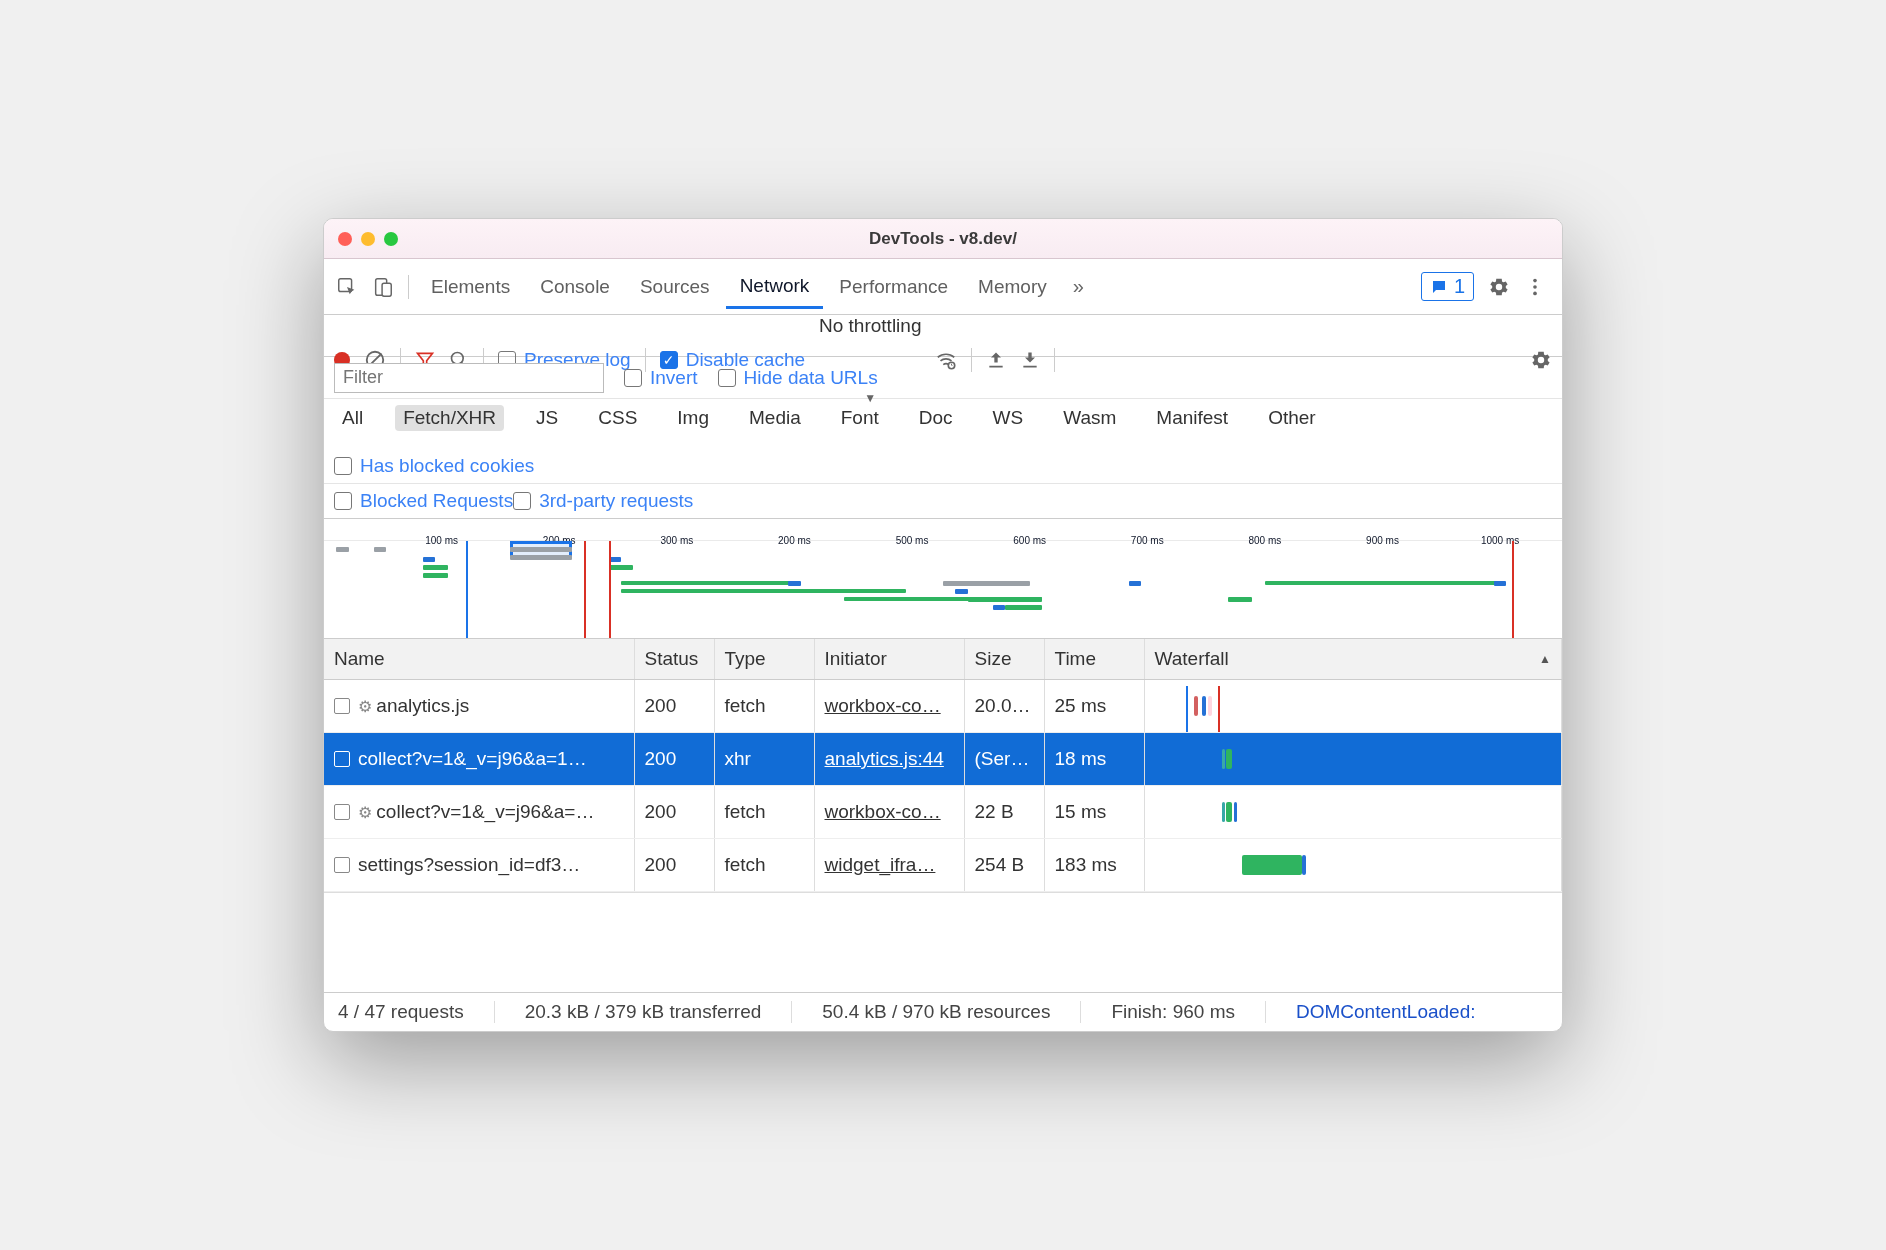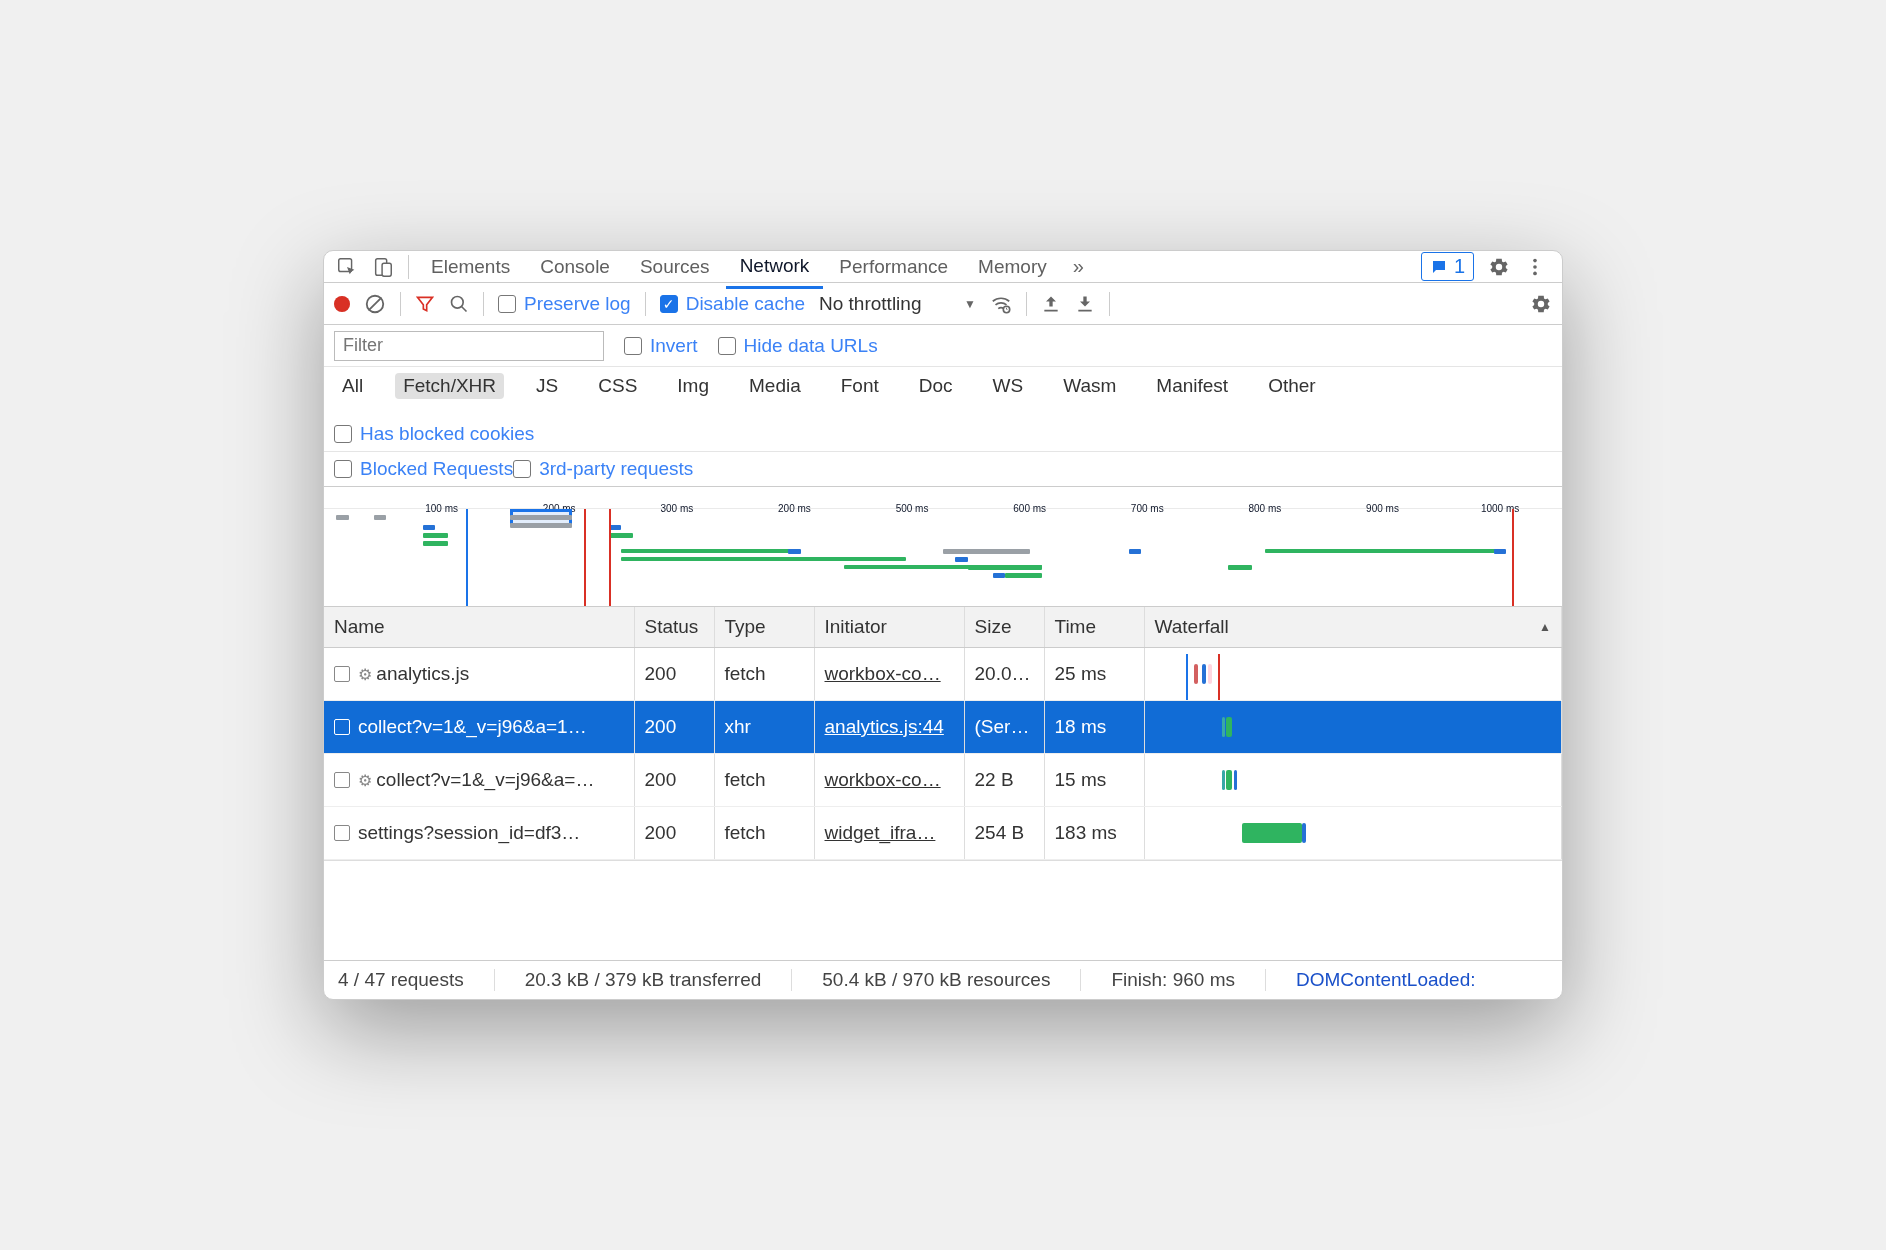--- a/index.html
+++ b/index.html
@@ -29,42 +29,42 @@
   padding: 0 14px;
   border-bottom: 1px solid #d8c6cf;
   position: relative;
 }
 .traffic { display:flex; gap:9px; }
 .dot { width:14px;height:14px;border-radius:50%; }
 .d-r{background:#ff5f57;} .d-y{background:#febc2e;} .d-g{background:#28c840;}
 .titlebar-title { position:absolute; left:0; right:0; text-align:center; font-weight:600; font-size:17px; color:#3a3a3a; pointer-events:none; }
 
 .tabbar {
-  display:flex; align-items:center; height:32px; border-bottom:1px solid #ccc; padding:0 6px; gap:2px;
+  display:flex; align-items:center; height:56px; border-bottom:1px solid #ccc; padding:0 6px; gap:2px;
 }
 .tb-ico { width:34px; display:flex; align-items:center; justify-content:center; color:#666; cursor:pointer; }
 .tb-sep { width:1px; height:24px; background:#ccc; margin:0 6px; }
 .tb-tab { padding:0 14px; height:44px; display:flex; align-items:center; color:#606060; cursor:pointer; font-size:19px; }
 .tb-tab.active { color:#0f172a; border-bottom:3px solid #1a73e8; margin-bottom:-1px; }
 .tb-more { padding:0 10px; color:#666; cursor:pointer; font-size:20px; }
 .tb-right { margin-left:auto; display:flex; align-items:center; gap:14px; padding-right:10px;}
 .issues-badge { display:flex; align-items:center; gap:6px; border:1px solid #1a73e8; border-radius:3px; padding:2px 8px; color:#1a73e8; cursor:pointer; }
 .gear, .kebab { color:#666; cursor:pointer; }
 
 .toolbar {
   display:flex; align-items:center; height:42px; border-bottom:1px solid #ccc; padding:0 10px; gap:14px; flex-wrap:wrap;
 }
 .rec-dot { width:16px; height:16px; border-radius:50%; background:#d93025; box-shadow: 0 0 0 2px rgba(217,48,37,0.25) inset; cursor:pointer;}
 .tool-ico { color:#666; cursor:pointer; display:flex; }
 .funnel { color:#d93025; }
 .ck { display:flex; align-items:center; gap:8px; font-size:19px; color:#3b82f6; cursor:pointer; }
 .ckbox { width:18px; height:18px; border:1.5px solid #777; border-radius:3px; display:flex; align-items:center; justify-content:center; }
 .ckbox.checked { background:#1a73e8; border-color:#1a73e8; }
 .ckbox.checked::after { content:"✓"; color:#fff; font-size:14px; line-height:1; }
-.throttle { display:flex; align-items:center; gap:16px; font-size:19px; color:#333; cursor:pointer; }
+.throttle { display:flex; align-items:center; gap:16px; font-size:19px; color:#333; cursor:pointer;flex-direction:column; }
 .tri-down { font-size:12px; color:#666; }
 .sep-v { width:1px; height:24px; background:#ccc;}
 
 .filterbar { display:flex; align-items:center; height:42px; padding:0 10px; gap:20px; border-bottom:1px solid #e5e5e5; }
 .filter-input { width:270px; height:30px; border:1px solid #bbb; padding:2px 8px; font-size:18px; color:#333; background:#fff; }
 
 .types-row { display:flex; align-items:center; flex-wrap:wrap; gap:24px; padding:6px 10px; font-size:19px; border-bottom:1px solid #e5e5e5; }
 .type-chip { padding:2px 8px; border-radius:4px; cursor:pointer; color:#333; }
 .type-chip.active { background:#e0e0e0; }
 .blocked-row { display:flex; align-items:center; padding:6px 10px; font-size:19px; border-bottom:1px solid #ccc; }
@@ -112,20 +112,28 @@
 .c-init{width:150px; max-width:150px;}
 .c-size{width:80px;}
 .c-time{width:100px;}
 .c-wf{width:auto;}
 </style>
 </head>
 <body>
 
 <div class="window">
 
+  <div class="titlebar">
+    <div class="traffic">
+      <div class="dot d-r"></div>
+      <div class="dot d-y"></div>
+      <div class="dot d-g"></div>
+    </div>
+    <div class="titlebar-title">DevTools - v8.dev/</div>
+  </div>
 
   <div class="tabbar">
     <div class="tb-ico">
       <svg width="22" height="22" viewBox="0 0 24 24" fill="none" stroke="#666" stroke-width="1.6">
           <rect x="3" y="3" width="14" height="14" rx="2"></rect>
           <path d="M12 12 l8 3 -3 2 -2 3 -3 -8z" fill="#666" stroke="none"></path>
         </svg>
     </div>
     <div class="tb-ico">
       <svg width="22" height="22" viewBox="0 0 24 24" fill="none" stroke="#666" stroke-width="1.6">

